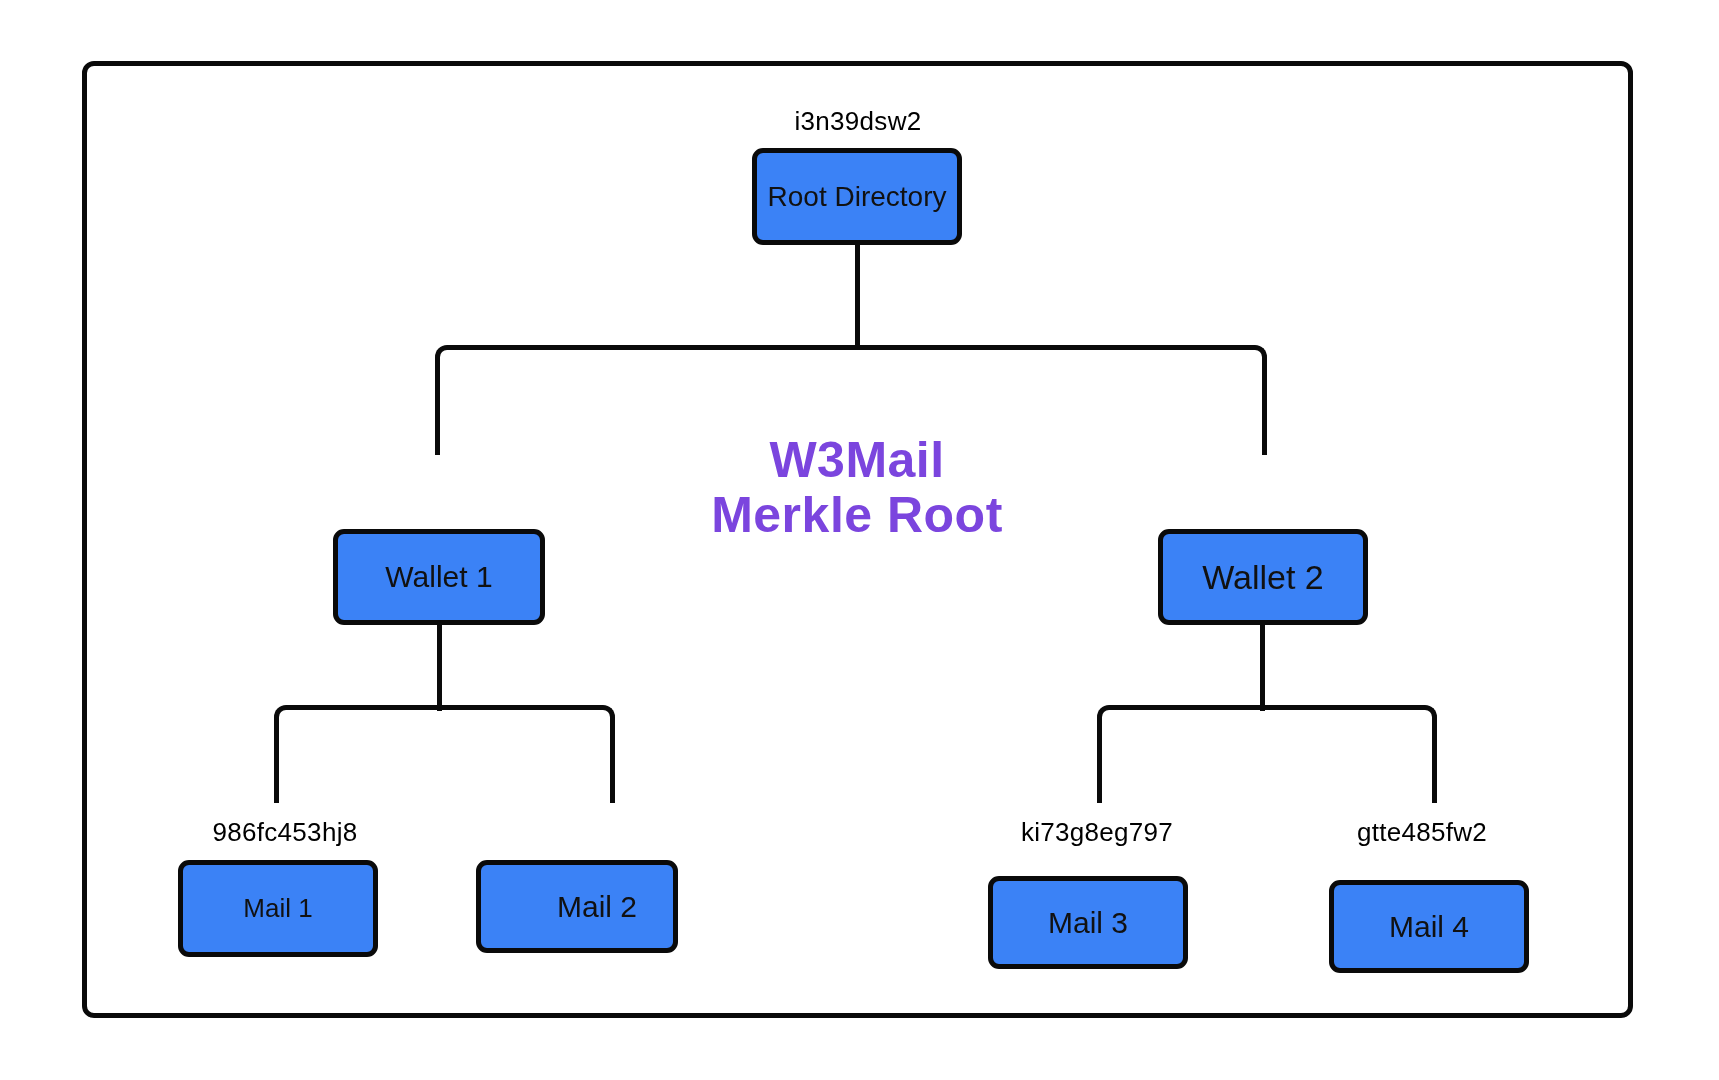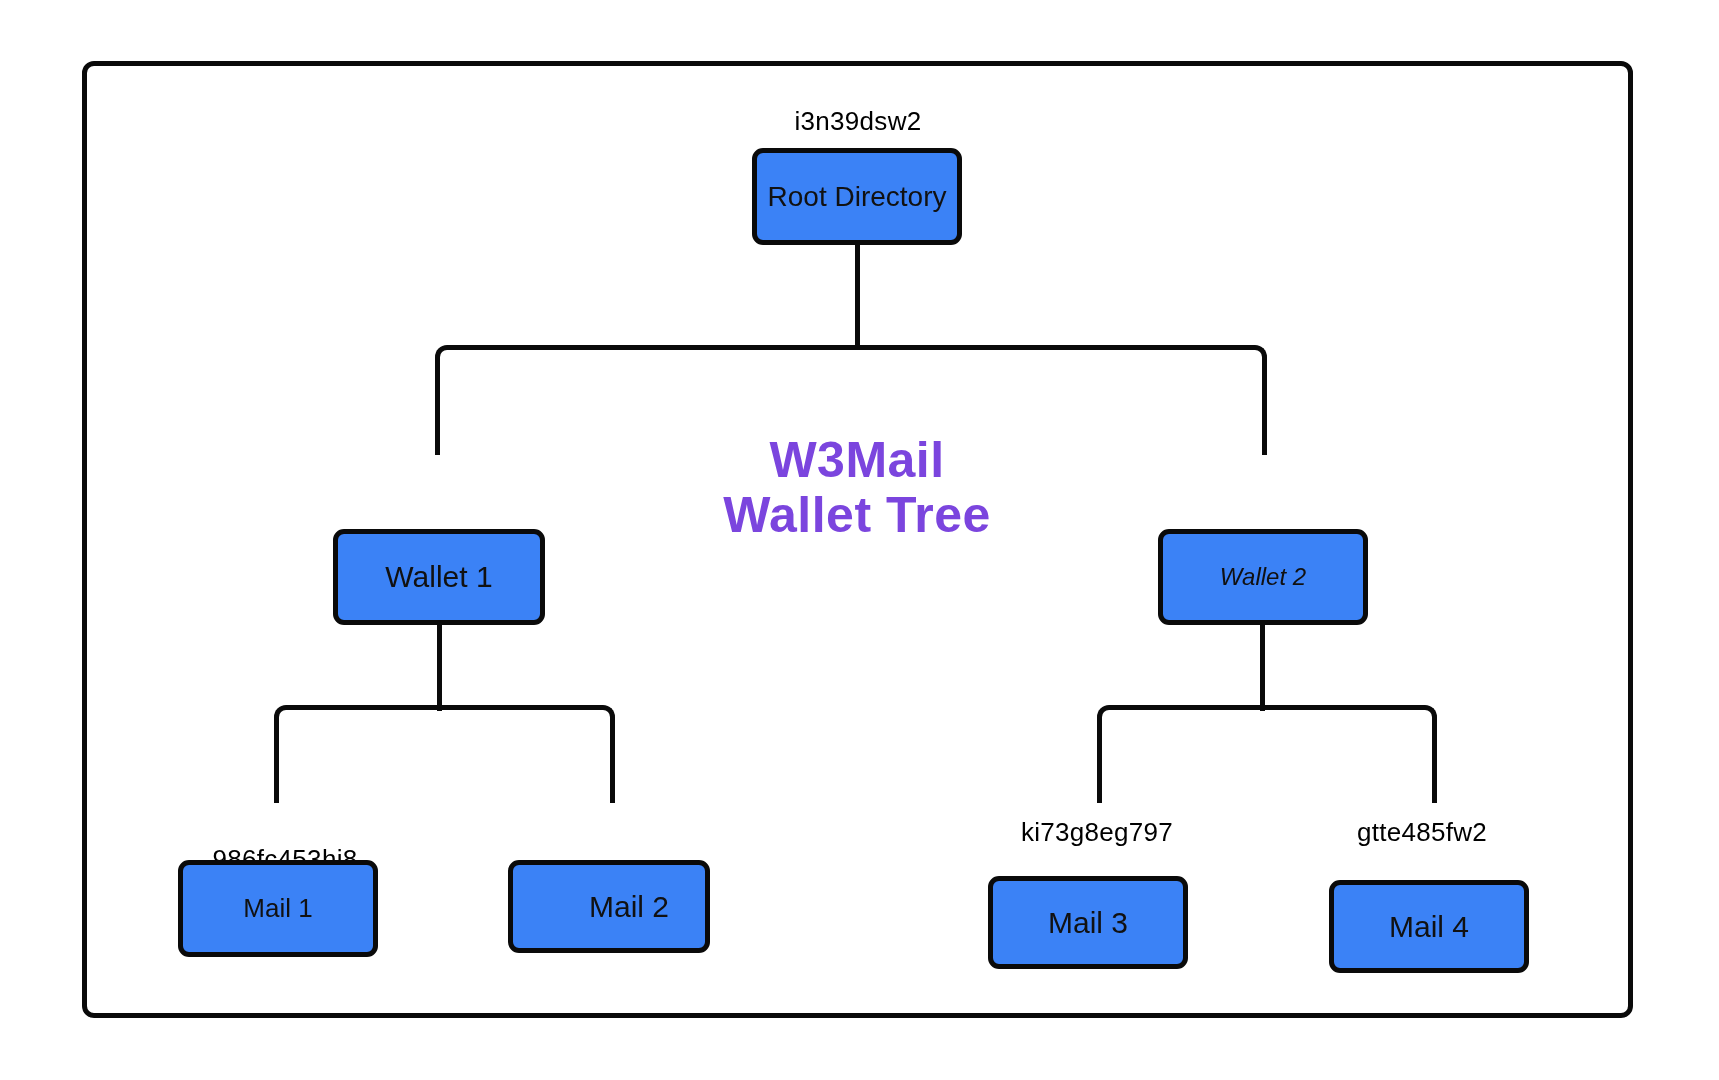--- a/index.html
+++ b/index.html
@@ -51,42 +51,42 @@
     align-items: center;
     justify-content: center;
     text-align: center;
     color: #111111;
     font-weight: 500;
     z-index: 3;
   }
   .node .lbl { display: block; width: 100%; }
   .node-root      { left: 752px;  top: 148px; width: 210px; height: 97px; font-size: 28px; line-height: 30px; }
   .node-wallet1   { left: 333px;  top: 529px; width: 212px; height: 96px; font-size: 30px; }
-  .node-wallet2   { left: 1158px; top: 529px; width: 210px; height: 96px; font-size: 24px; font-style: italic; }
+  .node-wallet2   { left: 1158px; top: 529px; width: 210px; height: 96px; font-size: 34px; }
   .node-mail1     { left: 178px;  top: 860px; width: 200px; height: 97px; font-size: 26px; }
-  .node-mail2     { left: 508px;  top: 860px; width: 202px; height: 93px; font-size: 30px; padding-left: 40px; }
+  .node-mail2     { left: 476px;  top: 860px; width: 202px; height: 93px; font-size: 30px; padding-left: 40px; }
   .node-mail3     { left: 988px;  top: 860px; width: 200px; height: 93px; font-size: 30px; margin-top: 16px; }
   .node-mail4     { left: 1329px; top: 860px; width: 200px; height: 93px; font-size: 30px; margin-top: 20px; }
   
   .hash {
     position: absolute;
     width: 320px;
     text-align: center;
     color: #000000;
     font-size: 26px;
     font-weight: 500;
     letter-spacing: 0.3px;
     transform: translateX(-50%);
     z-index: 2;
     white-space: nowrap;
   }
   .hash-root    { left: 858px;  top: 106px; }
   .hash-wallet1 { left: 443px;  top: 487px; }
   .hash-wallet2 { left: 1265px; top: 487px; }
-  .hash-mail1   { left: 285px;  top: 844px; }
+  .hash-mail1   { left: 285px;  top: 817px; }
   .hash-mail2   { left: 610px;  top: 817px; }
   .hash-mail3   { left: 1097px; top: 817px; }
   .hash-mail4   { left: 1422px; top: 817px; }
   
   .stem {
     position: absolute;
     width: 5px;
     background: #0a0a0a;
     z-index: 1;
   }
@@ -116,21 +116,21 @@
 
   <div class="stem stem-root"></div>
   <div class="bracket bracket-top"></div>
   <div class="stem stem-wallet1"></div>
   <div class="bracket bracket-left"></div>
   <div class="stem stem-wallet2"></div>
   <div class="bracket bracket-right"></div>
 
   <div class="title">
     <div>W3Mail</div>
-    <div>Wallet Tree</div>
+    <div>Merkle Root</div>
   </div>
 
   <div class="hash hash-root">i3n39dsw2</div>
   <div class="hash hash-mail1">986fc453hj8</div>
   <div class="hash hash-mail3">ki73g8eg797</div>
   <div class="hash hash-mail4">gtte485fw2</div>
 
   <div class="node node-root">
     <span class="lbl">Root Directory</span>
   </div>

